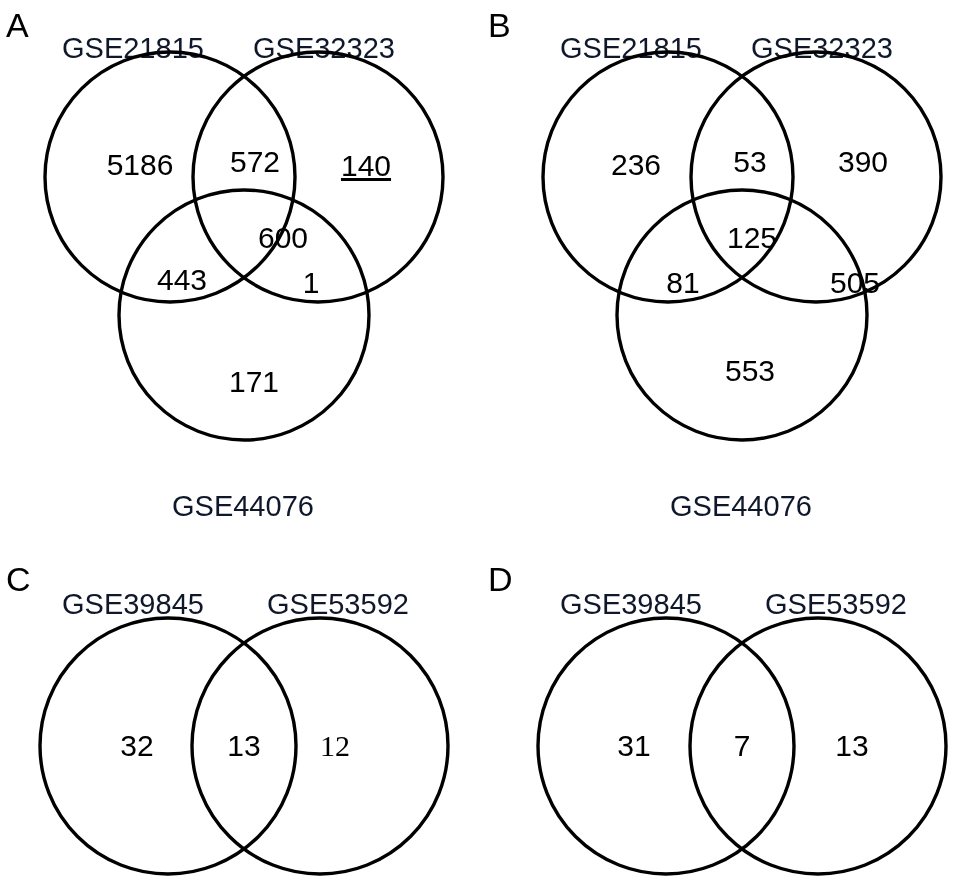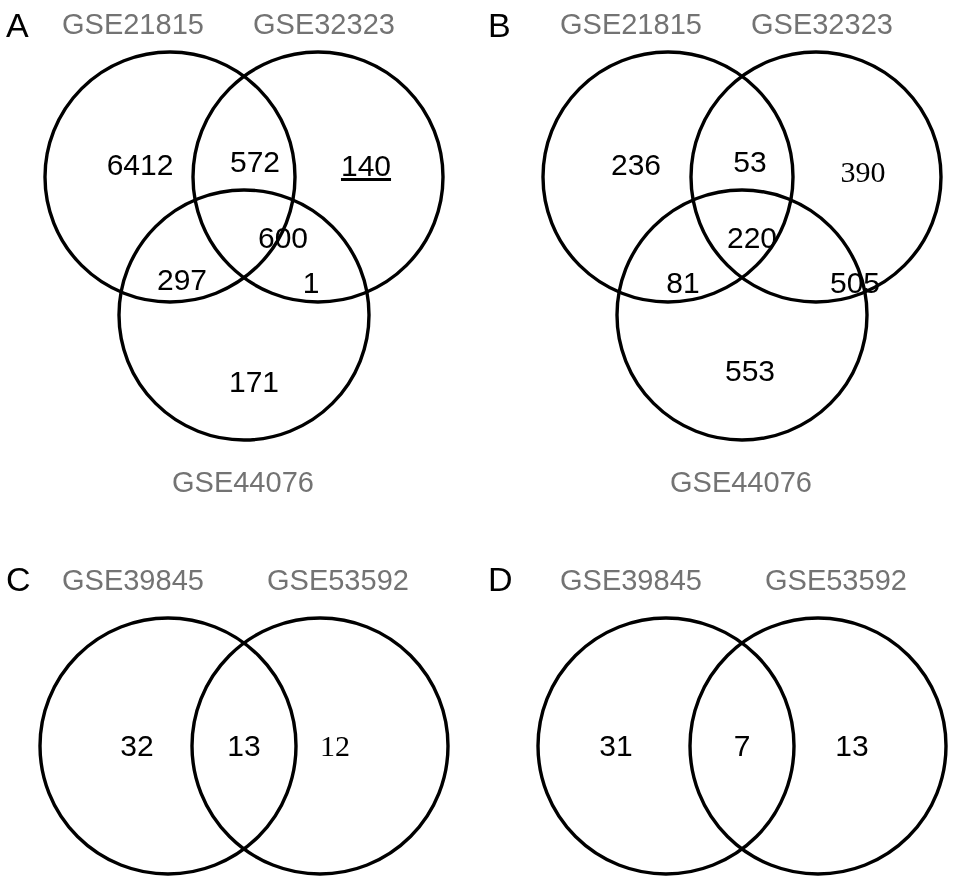--- a/index.html
+++ b/index.html
@@ -28,21 +28,22 @@
     font-size: 34px;
     font-weight: 400;
     line-height: 1;
     color: #000;
   }
   .set-label {
     position: absolute;
     font-size: 29px;
     line-height: 1;
     white-space: nowrap;
-    color: #737373;
+    color: #0f172a;
+    margin-top: 24px;
   }
   .venn-svg {
     position: absolute;
     left: 0;
     top: 0;
     overflow: visible;
   }
   .count {
     position: absolute;
     font-size: 30px;
@@ -67,45 +68,45 @@
     <div class="set-label" style="left:62px; top:10px;">GSE21815</div>
     <div class="set-label" style="left:253px; top:10px;">GSE32323</div>
     <div class="set-label" style="left:172px; top:468px;">GSE44076</div>
 
     <svg class="venn-svg" width="484" height="530" viewBox="0 0 484 530">
       <circle cx="170" cy="177" r="125" fill="none" stroke="#000" stroke-width="3.4"></circle>
       <circle cx="318" cy="177" r="125" fill="none" stroke="#000" stroke-width="3.4"></circle>
       <circle cx="244" cy="315" r="125" fill="none" stroke="#000" stroke-width="3.4"></circle>
     </svg>
 
-    <div class="count" style="left:140px; top:165px;">6412</div>
+    <div class="count" style="left:140px; top:165px;">5186</div>
     <div class="count" style="left:255px; top:162px;">572</div>
     <div class="count" style="left:366px; top:166px;text-decoration:underline;">140</div>
     <div class="count" style="left:255px; top:238px;margin-left:28px;">600</div>
-    <div class="count" style="left:182px; top:280px;">297</div>
+    <div class="count" style="left:182px; top:280px;">443</div>
     <div class="count" style="left:311px; top:283px;">1</div>
     <div class="count" style="left:254px; top:366px;margin-top:16px;">171</div>
   </div>
 
   <div class="panel" id="panel-b">
     <div class="panel-letter" style="left:4px; top:8px;">B</div>
     <div class="set-label" style="left:76px; top:10px;">GSE21815</div>
     <div class="set-label" style="left:267px; top:10px;">GSE32323</div>
     <div class="set-label" style="left:186px; top:468px;">GSE44076</div>
 
     <svg class="venn-svg" width="485" height="530" viewBox="0 0 485 530">
       <circle cx="184" cy="177" r="125" fill="none" stroke="#000" stroke-width="3.4"></circle>
       <circle cx="332" cy="177" r="125" fill="none" stroke="#000" stroke-width="3.4"></circle>
       <circle cx="258" cy="315" r="125" fill="none" stroke="#000" stroke-width="3.4"></circle>
     </svg>
 
     <div class="count" style="left:152px; top:165px;text-align:center;">236</div>
     <div class="count" style="left:266px; top:162px;">53</div>
-    <div class="count" style="left:379px; top:172px;font-family:Liberation Serif, serif;">390</div>
-    <div class="count" style="left:268px; top:238px;">220</div>
+    <div class="count" style="left:379px; top:162px;">390</div>
+    <div class="count" style="left:268px; top:238px;">125</div>
     <div class="count" style="left:199px; top:283px;">81</div>
     <div class="count" style="left:330px; top:283px;margin-left:41px;">505</div>
     <div class="count" style="left:266px; top:371px;">553</div>
   </div>
 
   <div class="panel" id="panel-c">
     <div class="panel-letter" style="left:6px; top:14px;">C</div>
     <div class="set-label" style="left:62px; top:18px;">GSE39845</div>
     <div class="set-label" style="left:267px; top:18px;">GSE53592</div>
 
@@ -122,18 +123,18 @@
   <div class="panel" id="panel-d">
     <div class="panel-letter" style="left:4px; top:14px;">D</div>
     <div class="set-label" style="left:76px; top:18px;">GSE39845</div>
     <div class="set-label" style="left:281px; top:18px;">GSE53592</div>
 
     <svg class="venn-svg" width="485" height="343" viewBox="0 0 485 343">
       <circle cx="182" cy="198" r="128" fill="none" stroke="#000" stroke-width="3.4"></circle>
       <circle cx="334" cy="198" r="128" fill="none" stroke="#000" stroke-width="3.4"></circle>
     </svg>
 
-    <div class="count" style="left:132px; top:198px;">31</div>
+    <div class="count" style="left:150px; top:198px;">31</div>
     <div class="count" style="left:258px; top:198px;">7</div>
     <div class="count" style="left:368px; top:198px;">13</div>
   </div>
 
 </div>
 
 </body></html>

